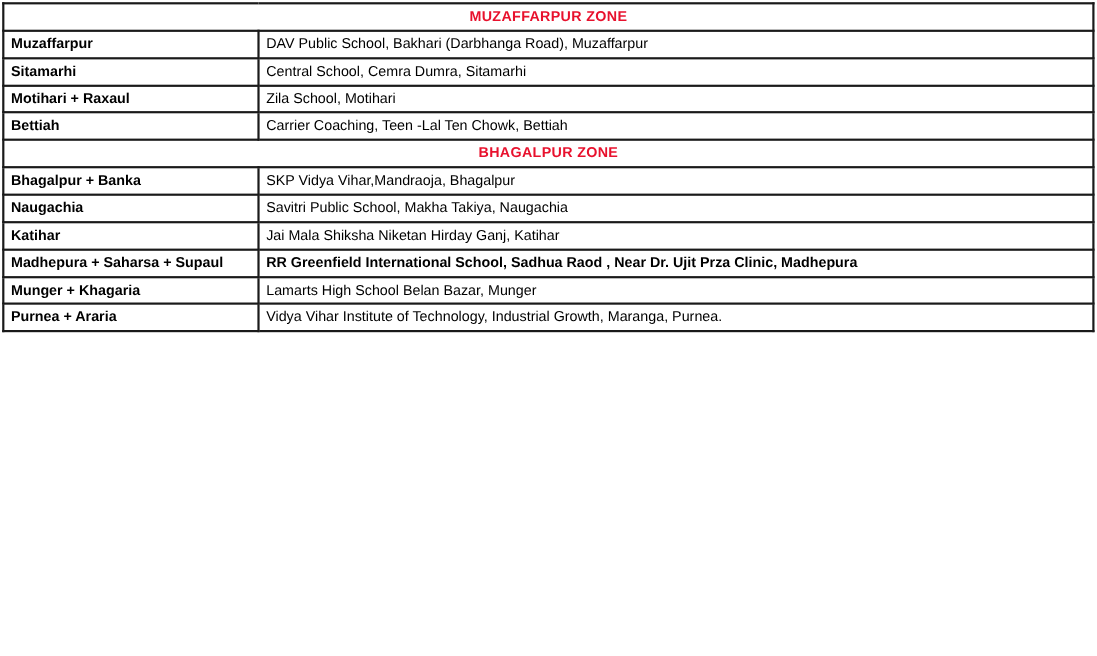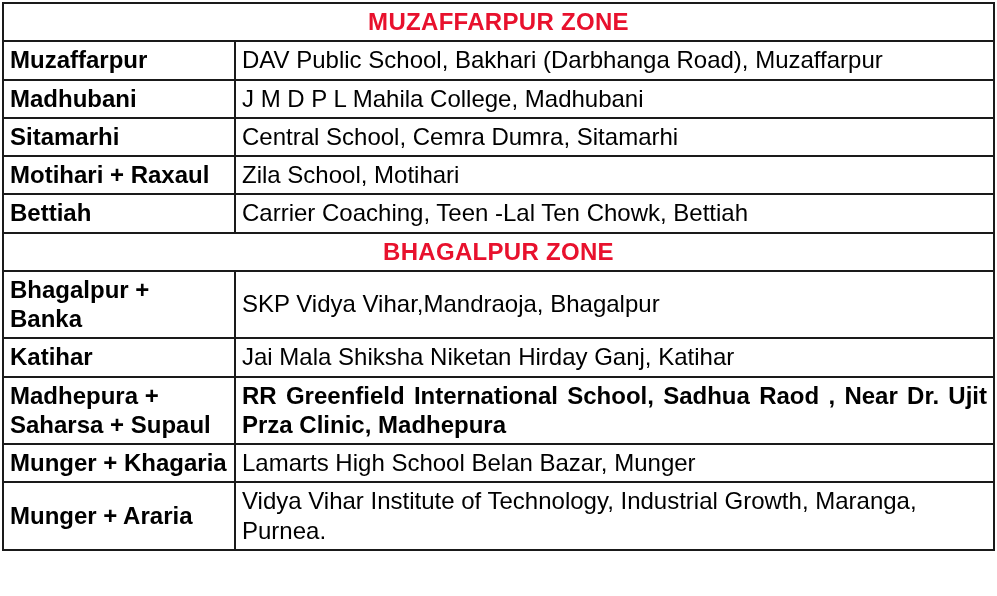--- a/index.html
+++ b/index.html
@@ -23,21 +23,21 @@
   table.centre-table {
     border-collapse: collapse;
     width: 993px;
     margin: 2px 0 0 2px;
     table-layout: fixed;
   }
   table.centre-table td {
     border: 2px solid #1a1a1a;
     padding: 3px 6px 4px 6px;
     vertical-align: middle;
-    font-size: 24px;
+    font-size: 13px;
     line-height: 1.22;
   }
   col.c-city { width: 232px; }
   col.c-venue { width: 759px; }
 
   td.zone-head {
     text-align: center;
     color: #e8112d;
     font-weight: bold;
     font-size: 18.5px;
@@ -75,54 +75,54 @@
     </colgroup>
     <tbody>
       <tr>
         <td class="zone-head" colspan="2">MUZAFFARPUR ZONE</td>
       </tr>
       <tr>
         <td class="city">Muzaffarpur</td>
         <td class="venue">DAV Public School, Bakhari (Darbhanga Road), Muzaffarpur</td>
       </tr>
       <tr>
-        <td class="city">Madhubani</td>
-        <td class="venue">J M D P L Mahila College, Madhubani</td>
-      </tr>
-      <tr>
         <td class="city">Sitamarhi</td>
         <td class="venue">Central School, Cemra Dumra, Sitamarhi</td>
       </tr>
       <tr>
         <td class="city">Motihari + Raxaul</td>
         <td class="venue">Zila School, Motihari</td>
       </tr>
       <tr>
         <td class="city">Bettiah</td>
         <td class="venue">Carrier Coaching, Teen -Lal Ten Chowk, Bettiah</td>
       </tr>
 
       <tr>
         <td class="zone-head" colspan="2">BHAGALPUR ZONE</td>
       </tr>
       <tr>
         <td class="city">Bhagalpur + Banka</td>
         <td class="venue">SKP Vidya Vihar,Mandraoja, Bhagalpur</td>
       </tr>
       <tr>
+        <td class="city">Naugachia</td>
+        <td class="venue">Savitri Public School, Makha Takiya, Naugachia</td>
+      </tr>
+      <tr>
         <td class="city">Katihar</td>
         <td class="venue">Jai Mala Shiksha Niketan Hirday Ganj, Katihar</td>
       </tr>
       <tr>
         <td class="city two-line-city">Madhepura + Saharsa + Supaul</td>
         <td class="venue justify">RR Greenfield International School, Sadhua Raod , Near Dr. Ujit Prza Clinic, Madhepura</td>
       </tr>
       <tr>
         <td class="city">Munger + Khagaria</td>
         <td class="venue">Lamarts High School Belan Bazar, Munger</td>
       </tr>
       <tr>
-        <td class="city">Munger + Araria</td>
+        <td class="city">Purnea + Araria</td>
         <td class="venue">Vidya Vihar Institute of Technology, Industrial Growth, Maranga, Purnea.</td>
       </tr>
     </tbody>
   </table>
 </div>
 
 </body></html>

